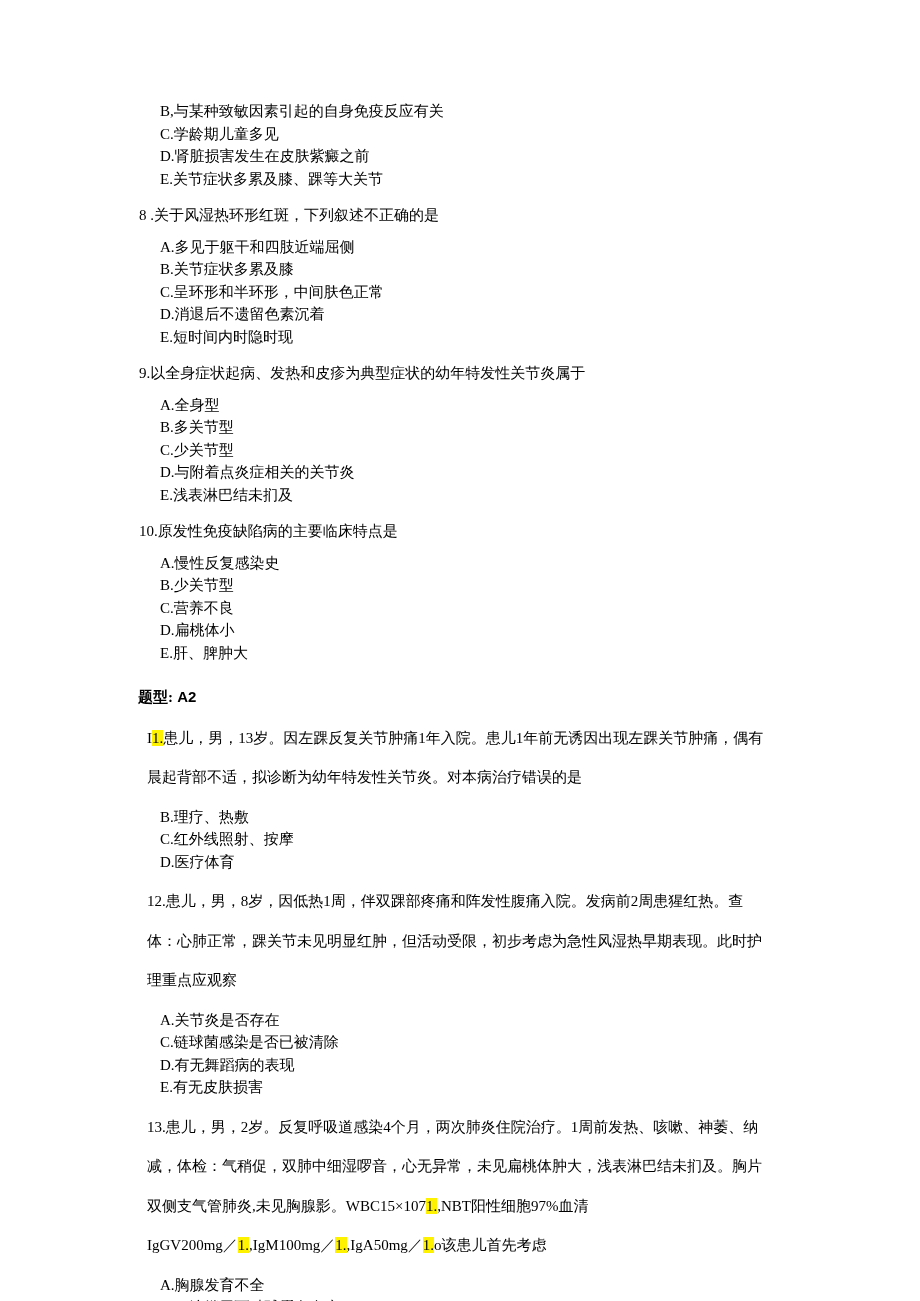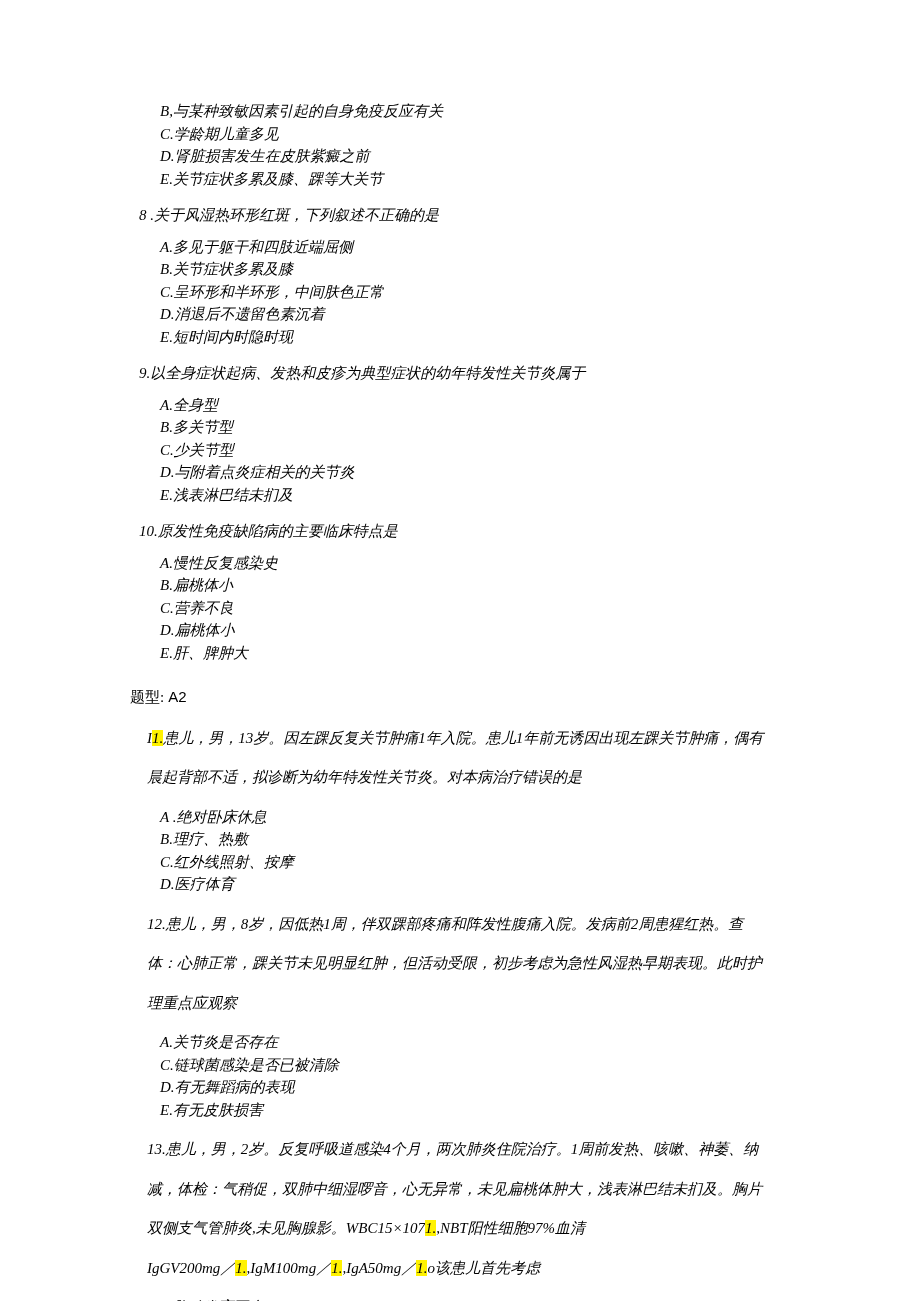--- a/index.html
+++ b/index.html
@@ -10,34 +10,34 @@
     line-height: 1.5;
     color: #000;
     background: #fff;
     width: 920px;
   }
   .page {
     padding: 100px 115px 80px 130px;
   }
   .question {
     margin-bottom: 14px;
-    font-style: italic;
   }
   .q-stem {
     margin: 9px;
   }
   .options {
     padding-left: 30px;
   }
   .option {
     margin: 0;
   }
   .section-header {
-    margin: 22px 0 18px 0;
+    margin: 22px 0 18px 8px;
     font-family: "Microsoft YaHei", sans-serif;
+    font-weight: bold;
   }
   .section-label {
     font-family: "SimSun", serif;
   }
   .section-code {
     font-family: "Microsoft YaHei", Arial, sans-serif;
   }
   .hl {
     background: #fff200;
   }
@@ -85,39 +85,38 @@
       <p class="option">E.浅表淋巴结未扪及</p>
     </div>
   </div>
 
   <div class="question">
     <p class="q-stem">
       <span>10.</span><span>原发性免疫缺陷病的主要临床特点是</span>
     </p>
     <div class="options">
       <p class="option">A.慢性反复感染史</p>
-      <p class="option">B.扁桃体小</p>
+      <p class="option">B.少关节型</p>
       <p class="option">C.营养不良</p>
       <p class="option">D.扁桃体小</p>
       <p class="option">E.肝、脾肿大</p>
     </div>
   </div>
 
   <div class="section-header">
     <span class="section-label">题型:</span>
     <span class="section-code">A2</span>
   </div>
 
   <div class="question">
     <p class="para">
       <span>I</span><span class="hl">1.</span><span>患儿，男，13岁。因左踝反复关节肿痛1年入院。患儿1年前无诱因出现左踝关节肿痛，偶有</span>
     </p>
     <p class="para">晨起背部不适，拟诊断为幼年特发性关节炎。对本病治疗错误的是</p>
     <div class="options">
-      <p class="option">A .绝对卧床休息</p>
       <p class="option">B.理疗、热敷</p>
       <p class="option">C.红外线照射、按摩</p>
       <p class="option">D.医疗体育</p>
     </div>
   </div>
 
   <div class="question">
     <p class="para">
       <span>12.</span><span>患儿，男，8岁，因低热1周，伴双踝部疼痛和阵发性腹痛入院。发病前2周患猩红热。查</span>
     </p>

